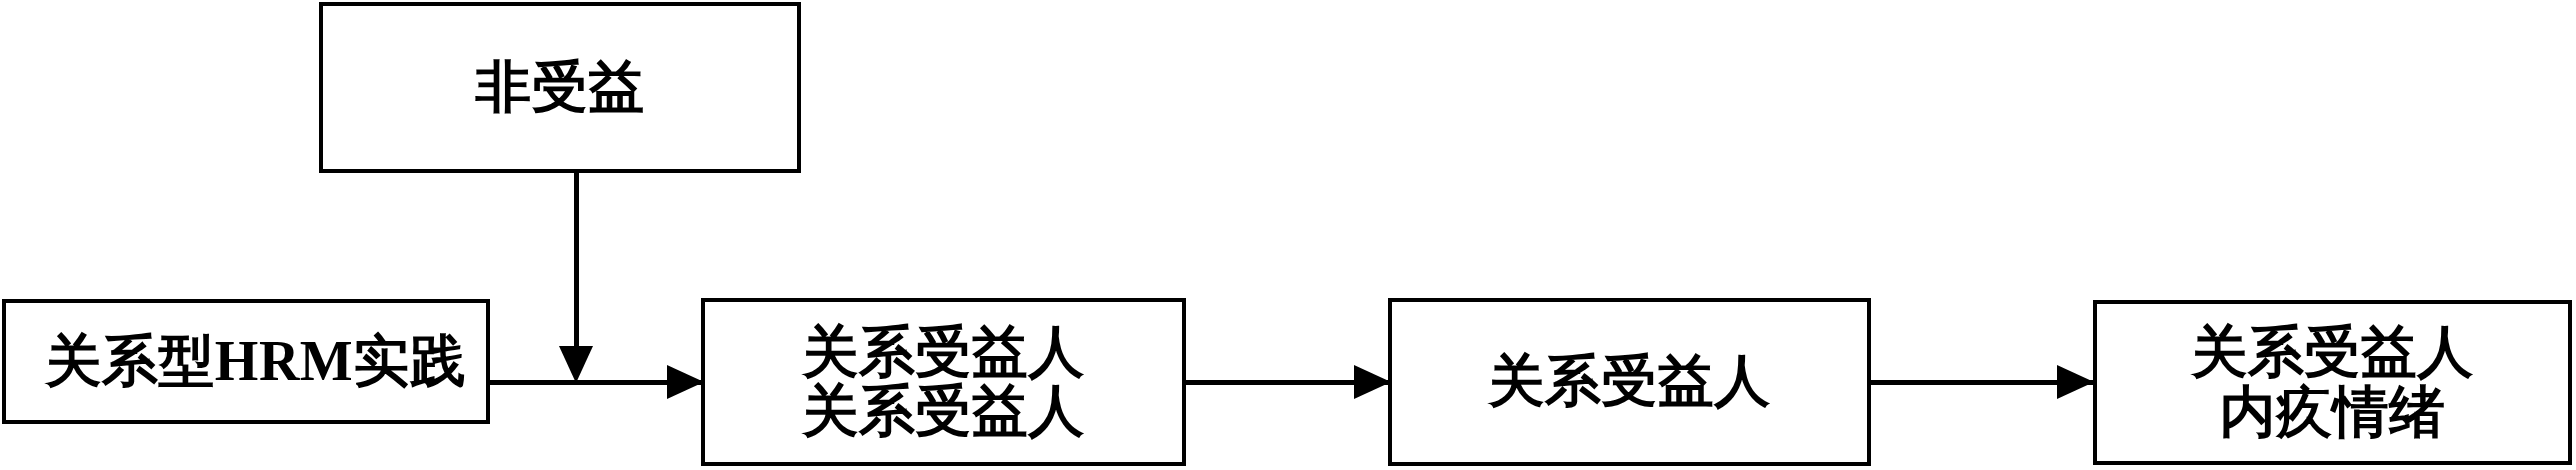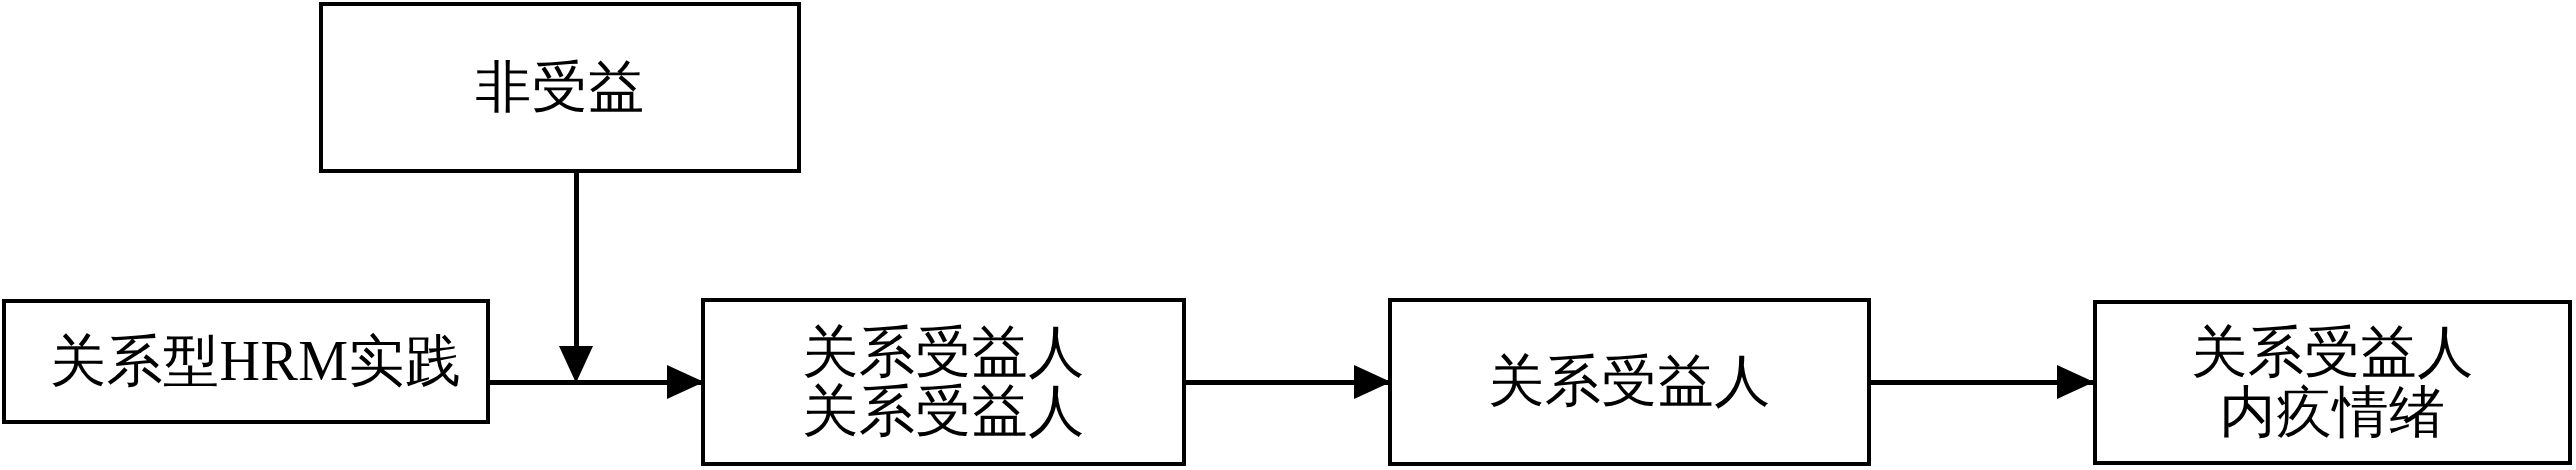--- a/index.html
+++ b/index.html
@@ -23,20 +23,21 @@
     border: 4.5px solid #000000;
     background: #ffffff;
     display: flex;
     flex-direction: column;
     align-items: center;
     justify-content: center;
     color: #000000;
     line-height: 1.06;
     text-align: center;
     white-space: nowrap;
+    font-weight: bold;
   }
   .node .line {
     display: block;
     font-size: 56px;
     letter-spacing: 0.5px;
   }
   
   #node-moderator {
     left: 319px;
     top: 1.8px;

